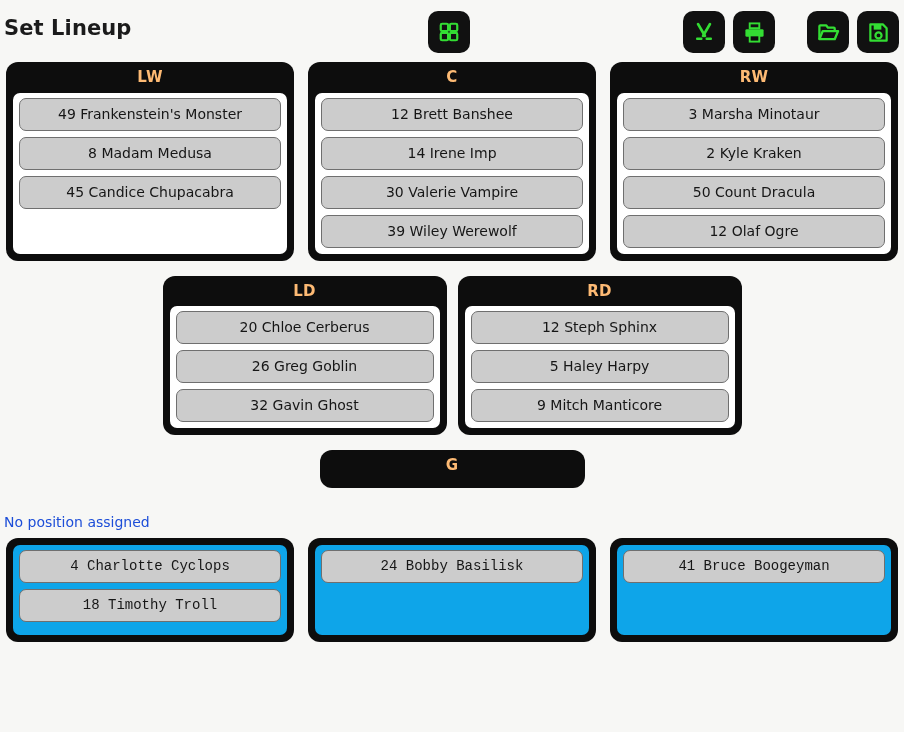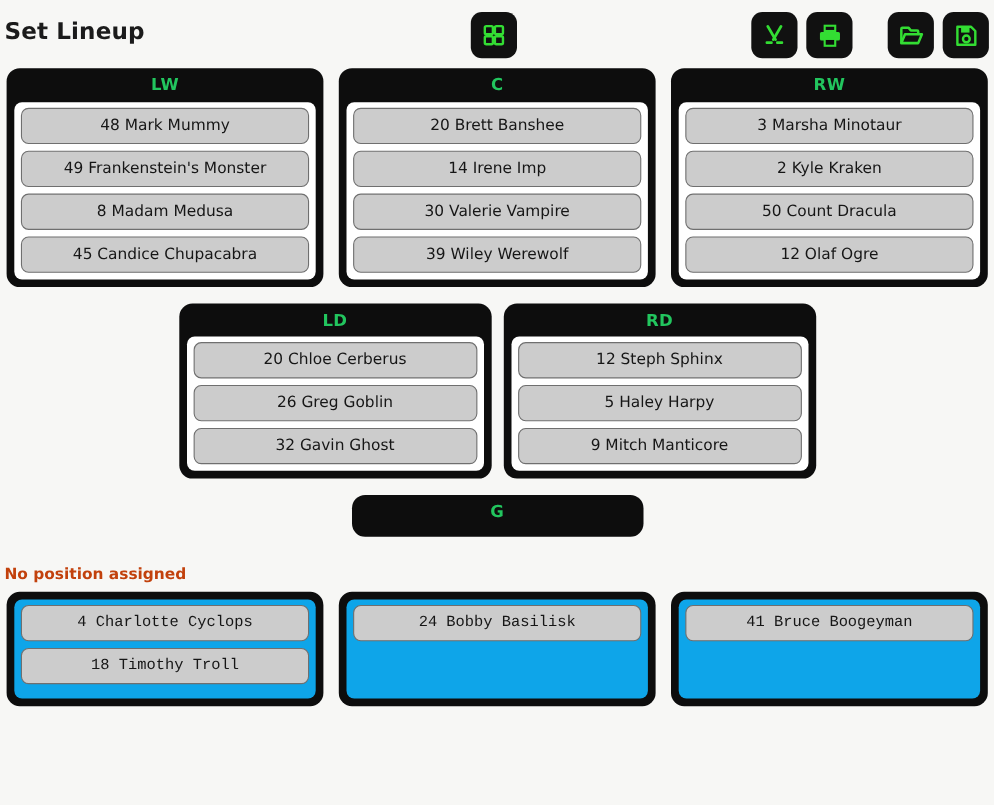--- a/index.html
+++ b/index.html
@@ -76,21 +76,21 @@
   .row.top { justify-content: space-between; }
 
   .group {
     background: #0d0d0d;
     border-radius: 12px;
     padding: 0 0 7px 0;
     display: flex;
     flex-direction: column;
   }
   .group-title {
-    color: #22c55e;
+    color: #fdba74;
     font-size: 15px;
     font-weight: bold;
     text-align: center;
     padding: 7px 0 7px 0;
     line-height: 1.1;
     letter-spacing: 0.3px;
   }
   .slot-well {
     background: #ffffff;
     border-radius: 7px;
@@ -123,22 +123,22 @@
   .grp-g  { width: 265px; }
 
   .row-2 { margin-top: 15px; gap: 11px; }
   .row-3 { margin-top: 15px; justify-content: center; }
   .board-top { margin-top: 4px; }
 
   
   .unassigned-label {
     margin: 26px 0 8px 4px;
     font-size: 14px;
-    font-weight: bold;
-    color: #c2410c;
+    font-weight: normal;
+    color: #1d4ed8;
   }
   .row-bench {
     display: flex;
     justify-content: space-between;
     padding: 0 6px;
   }
   .bench-box {
     width: 288px;
     height: 104px;
     background: #0d0d0d;
@@ -223,31 +223,30 @@
   </div>
 </div>
 
 <div class="board">
 
   <div class="row top board-top">
 
     <div class="group grp-lw">
       <div class="group-title">LW</div>
       <div class="slot-well">
-        <div class="player">48 Mark Mummy</div>
         <div class="player">49 Frankenstein's Monster</div>
         <div class="player">8 Madam Medusa</div>
         <div class="player">45 Candice Chupacabra</div>
       </div>
     </div>
 
     <div class="group grp-c">
       <div class="group-title">C</div>
       <div class="slot-well">
-        <div class="player">20 Brett Banshee</div>
+        <div class="player">12 Brett Banshee</div>
         <div class="player">14 Irene Imp</div>
         <div class="player">30 Valerie Vampire</div>
         <div class="player">39 Wiley Werewolf</div>
       </div>
     </div>
 
     <div class="group grp-rw">
       <div class="group-title">RW</div>
       <div class="slot-well">
         <div class="player">3 Marsha Minotaur</div>

